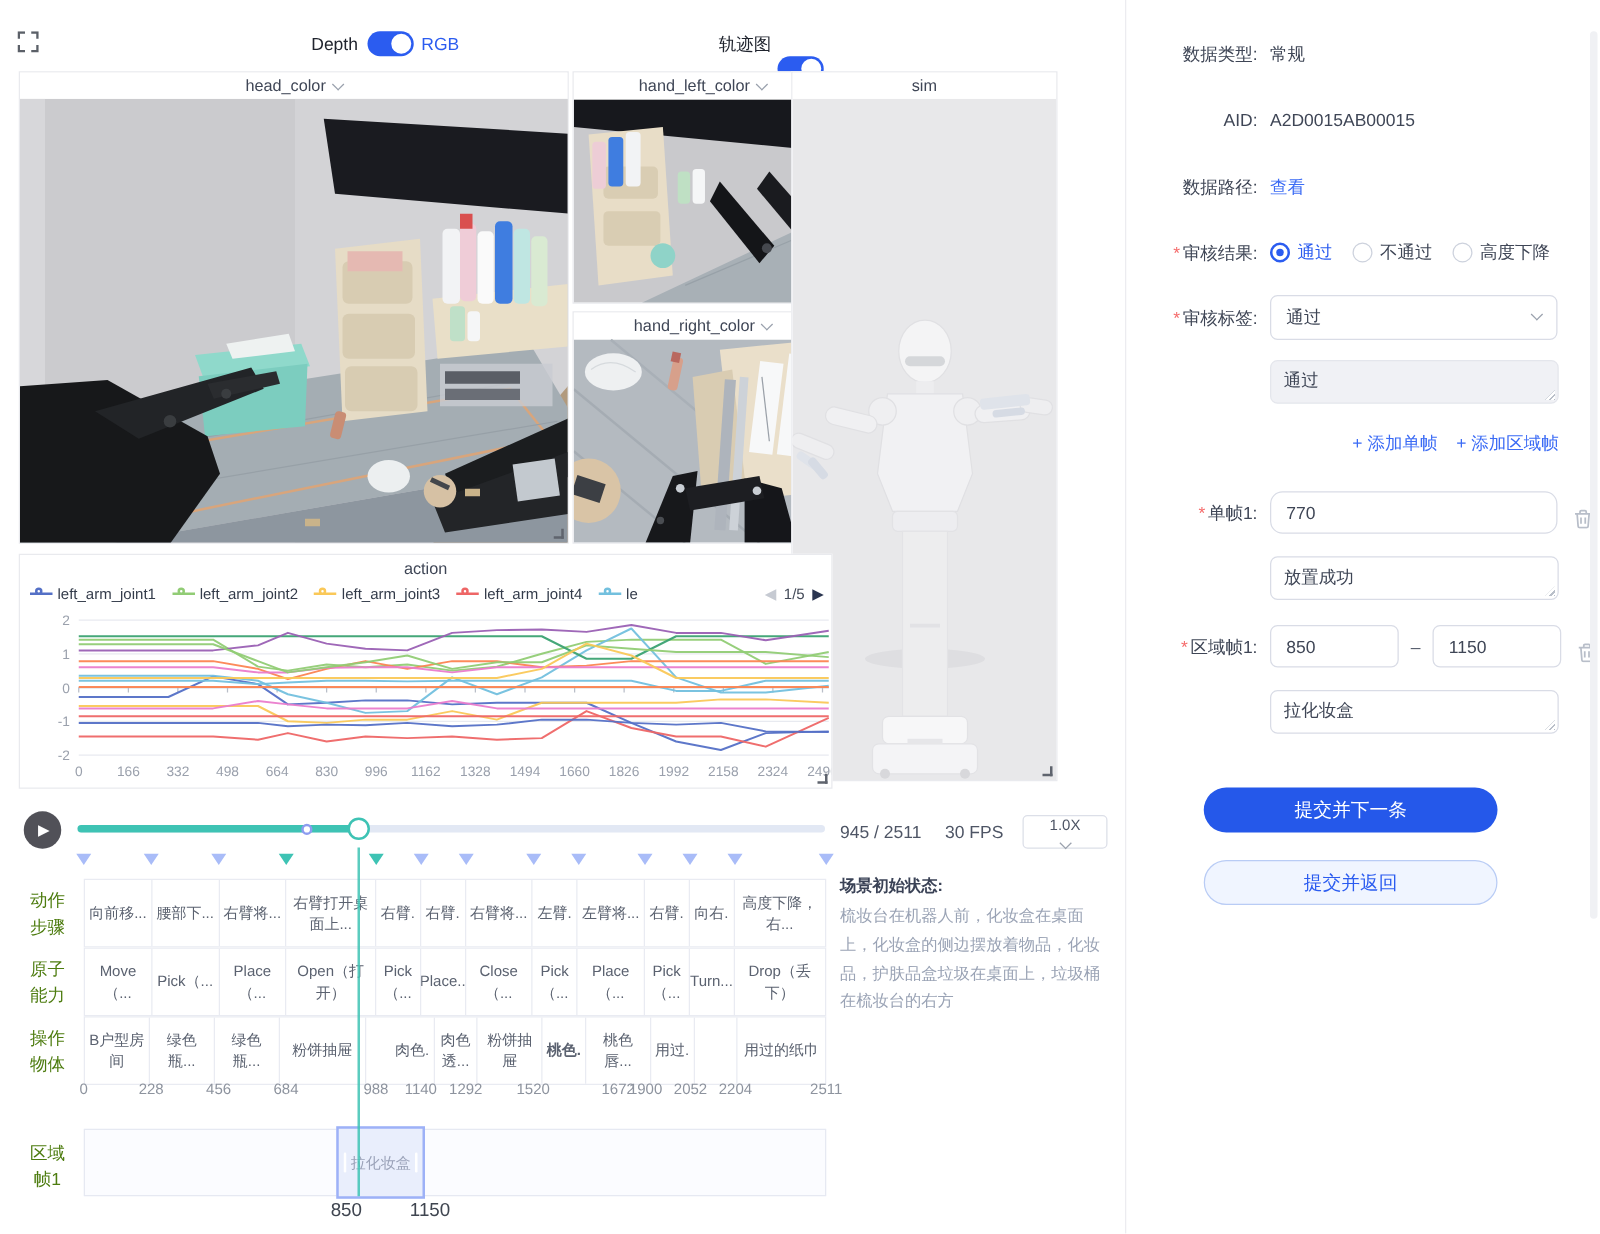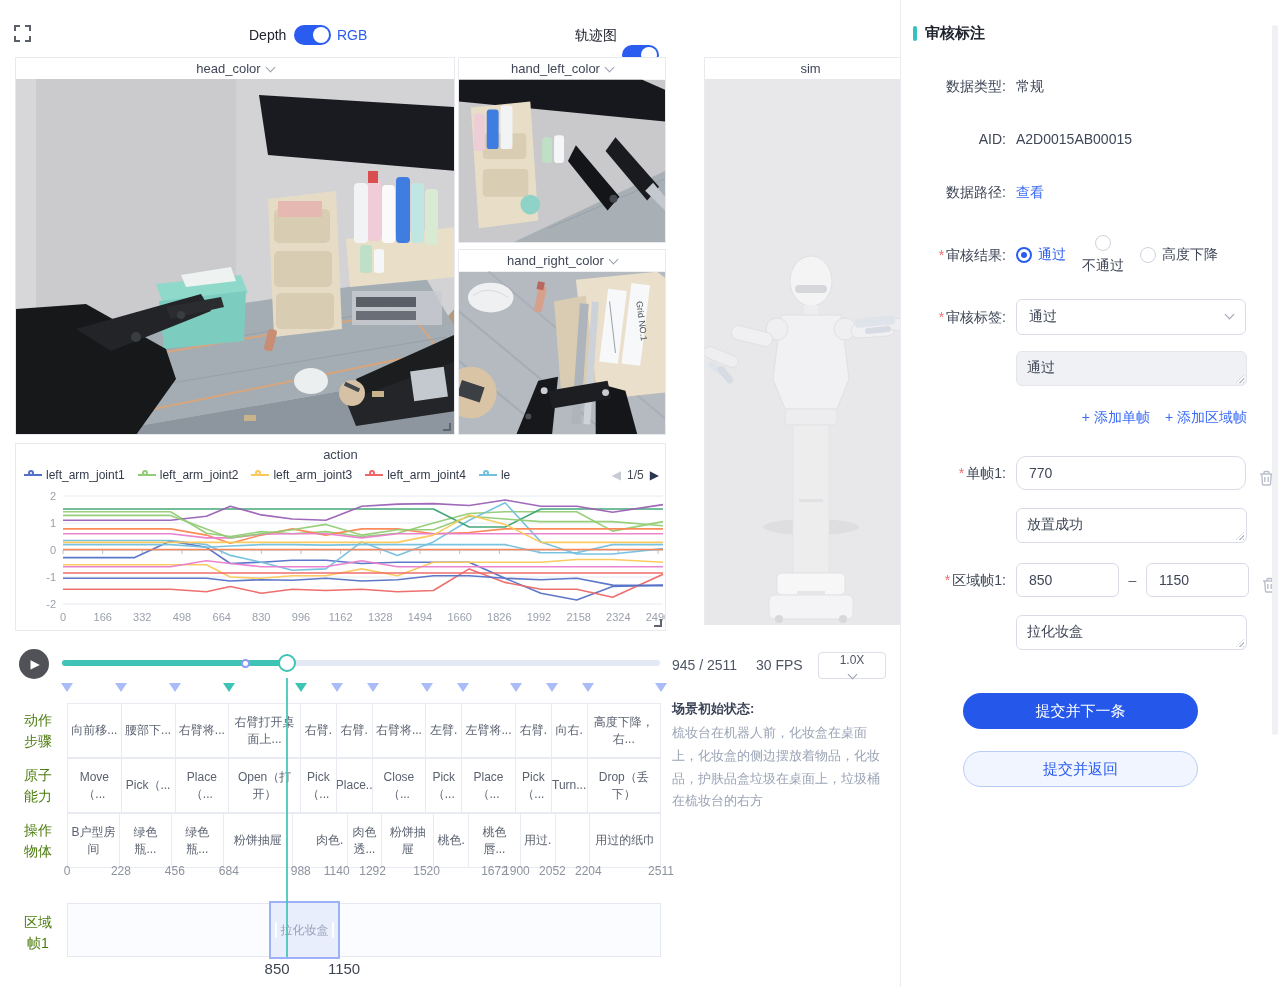--- a/index.html
+++ b/index.html
@@ -199,21 +199,21 @@
       <rect x="130" y="30" width="7" height="124" fill="#cdd2d8" transform="rotate(4 133 90)"></rect>
       <polygon points="58,164 80,110 100,106 94,164" fill="#17181b"></polygon>
       <polygon points="138,112 168,120 180,164 138,164" fill="#15161a"></polygon>
       <polygon points="90,120 150,110 154,128 94,138" fill="#1d1e22"></polygon>
       <circle cx="86" cy="120" r="3.5" fill="#c9ced4"></circle>
       <circle cx="148" cy="122" r="3.5" fill="#c9ced4"></circle>
       <circle cx="70" cy="146" r="3" fill="#4a4d52"></circle>
     </svg>
   </div>
 
-  <div class="abs panelbox" style="left:704px;top:57px;width:213px;height:568px;">
+  <div class="abs panelbox" style="left:633px;top:57px;width:213px;height:568px;">
     <div class="cam-head">
       <span>sim</span>
     </div>
     <svg width="211" height="546" viewBox="0 0 211 546">
       <rect width="211" height="546" fill="#e8e8ea"></rect>
       <ellipse cx="106" cy="448" rx="48" ry="8" fill="#dedee1"></ellipse>
       <ellipse cx="106" cy="202" rx="21" ry="25" fill="#f4f4f5" stroke="#e0e0e3"></ellipse>
       <rect x="90" y="206" width="32" height="8" rx="4" fill="#d5d7da"></rect>
       <rect x="99" y="226" width="14" height="12" fill="#ededef"></rect>
       <polygon points="76,236 136,236 144,300 132,330 80,330 68,300" fill="#f1f1f3" stroke="#e0e0e3"></polygon>
@@ -416,21 +416,21 @@
       </div>
       <div class="rowlab" style="top: 820px;">操作物体</div>
       <div class="trow" style="top: 813px;">
         <div class="cell" style="width: 9.08005%;">B户型房间</div>
         <div class="cell" style="width: 9.08005%;">绿色瓶...</div>
         <div class="cell" style="width: 9.08005%;">绿色瓶...</div>
         <div class="cell" style="width: 12.1067%;">粉饼抽屉</div>
         <div class="cell" style="width: 6.05337%; margin-left: 20px;">肉色.</div>
         <div class="cell" style="width: 6.05337%;">肉色透...</div>
         <div class="cell" style="width: 9.08005%;">粉饼抽屉</div>
-        <div class="cell" style="width: 6.05337%;">桃色.</div>
+        <div class="cell" style="width: 6.05337%; font-weight: bold;">桃色.</div>
         <div class="cell" style="width: 9.08005%;">桃色唇...</div>
         <div class="cell" style="width: 6.05337%;">用过.</div>
         <div class="cell" style="width: 6.05337%;"></div>
         <div class="cell" style="width: 12.2262%;">用过的纸巾</div>
       </div>
     </div>
   <div id="axis-row">
       <div class="axlab" style="left: 67px; top: 864px;">0</div>
       <div class="axlab" style="left: 120.935px; top: 864px;">228</div>
       <div class="axlab" style="left: 174.871px; top: 864px;">456</div>
@@ -457,24 +457,20 @@
       <div class="hbar" style="left:4px;"></div>
       <span>拉化妆盒</span>
       <div class="hbar" style="right:4px;"></div>
     </div>
   </div>
   <div class="reglab-num" id="reg-start" style="top: 960px; left: 277.075px;">850</div>
   <div class="reglab-num" id="reg-end" style="top: 960px; left: 344.043px;">1150</div>
 
   <div id="rpanel">
     <div style="height:812px;overflow:hidden;">
-      <div class="ptitle">
-        <div class="tealbar"></div>
-        <span>审核标注</span>
-      </div>
 
       <div id="info-fields">
           <div class="frow">
             <div class="flab">数据类型:</div>
             <div class="fval">常规</div>
           </div>
           <div class="frow">
             <div class="flab">AID:</div>
             <div class="fval">A2D0015AB00015</div>
           </div>
@@ -485,21 +481,21 @@
         <div class="fval linkblue">查看</div>
       </div>
 
       <div class="frow">
         <div class="flab"><span class="star">*</span><span>审核结果:</span></div>
         <div id="radio-group" style="margin-left:10px;display:flex;align-items:center;gap:16px;">
             <div style="display: flex; align-items: center; gap: 6px; cursor: pointer;">
               <span class="radio sel"></span>
               <span style="font-size:14px;color:#2b5cf0;">通过</span>
             </div>
-            <div style="display: flex; align-items: center; gap: 6px; cursor: pointer; flex-direction: column;">
+            <div style="display: flex; align-items: center; gap: 6px; cursor: pointer;">
               <span class="radio"></span>
               <span style="font-size:14px;color:#3f4656;">不通过</span>
             </div>
             <div style="display: flex; align-items: center; gap: 6px; cursor: pointer;">
               <span class="radio"></span>
               <span style="font-size:14px;color:#3f4656;">高度下降</span>
             </div>
           </div>
       </div>
 

